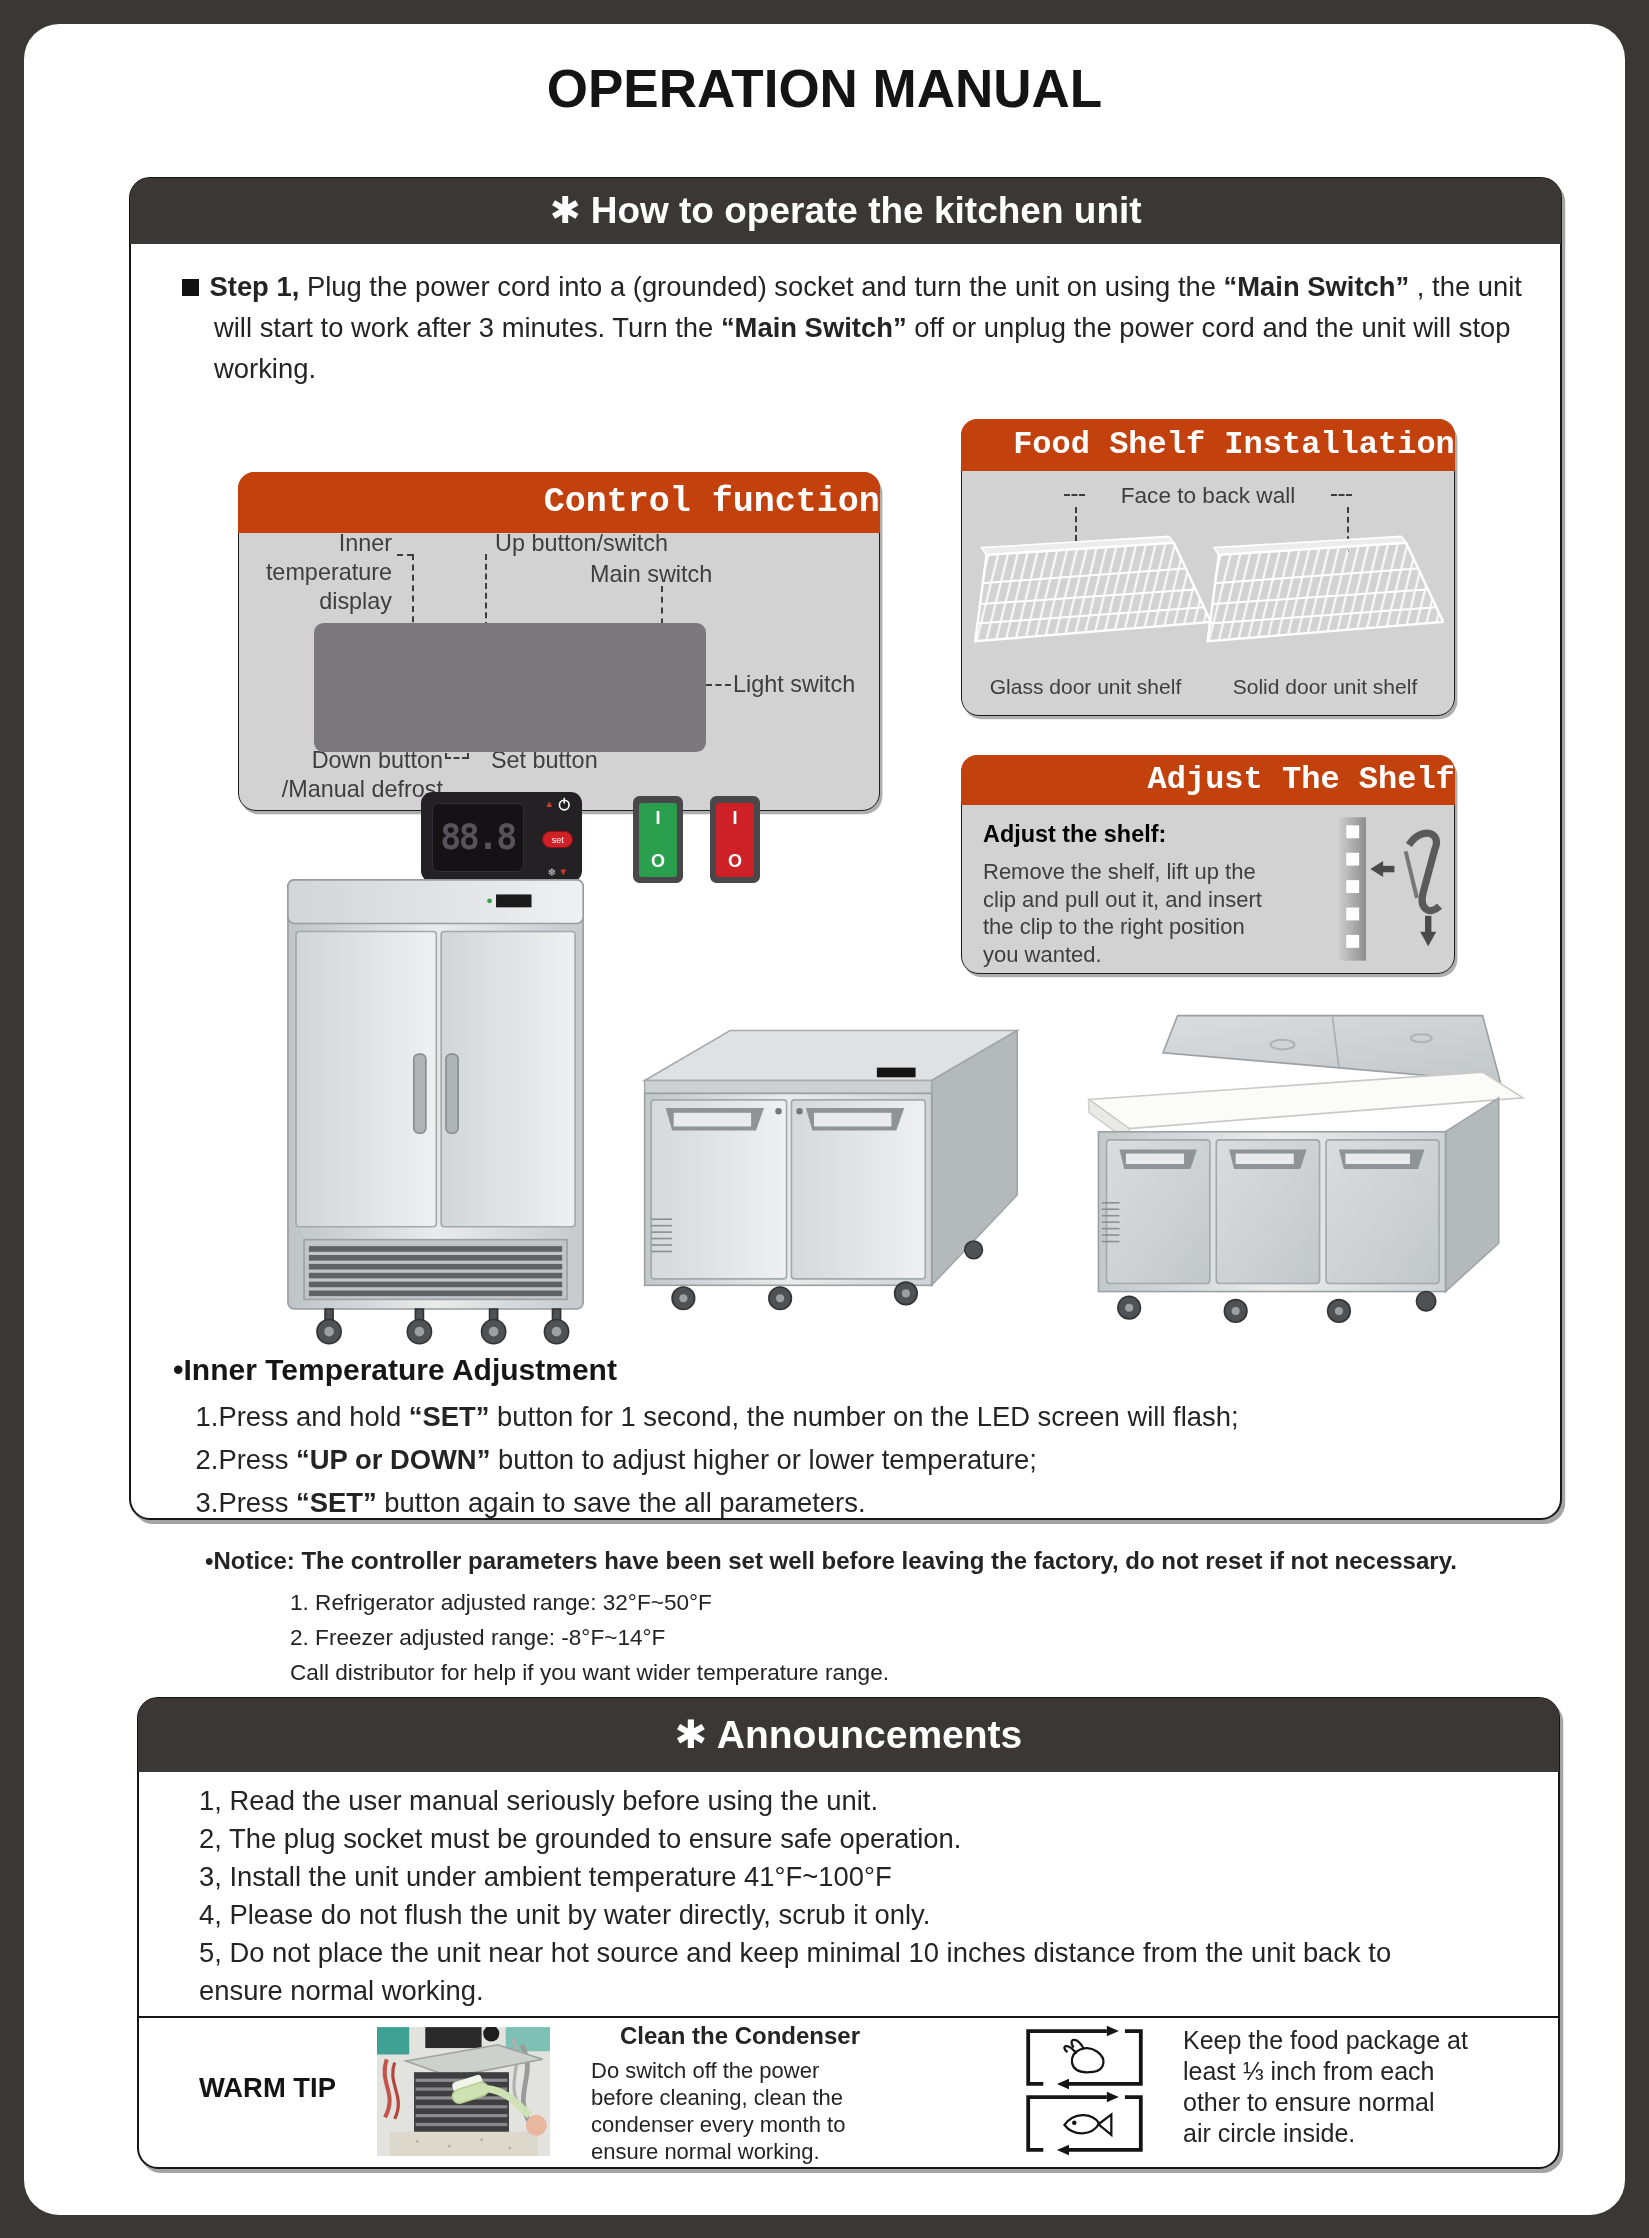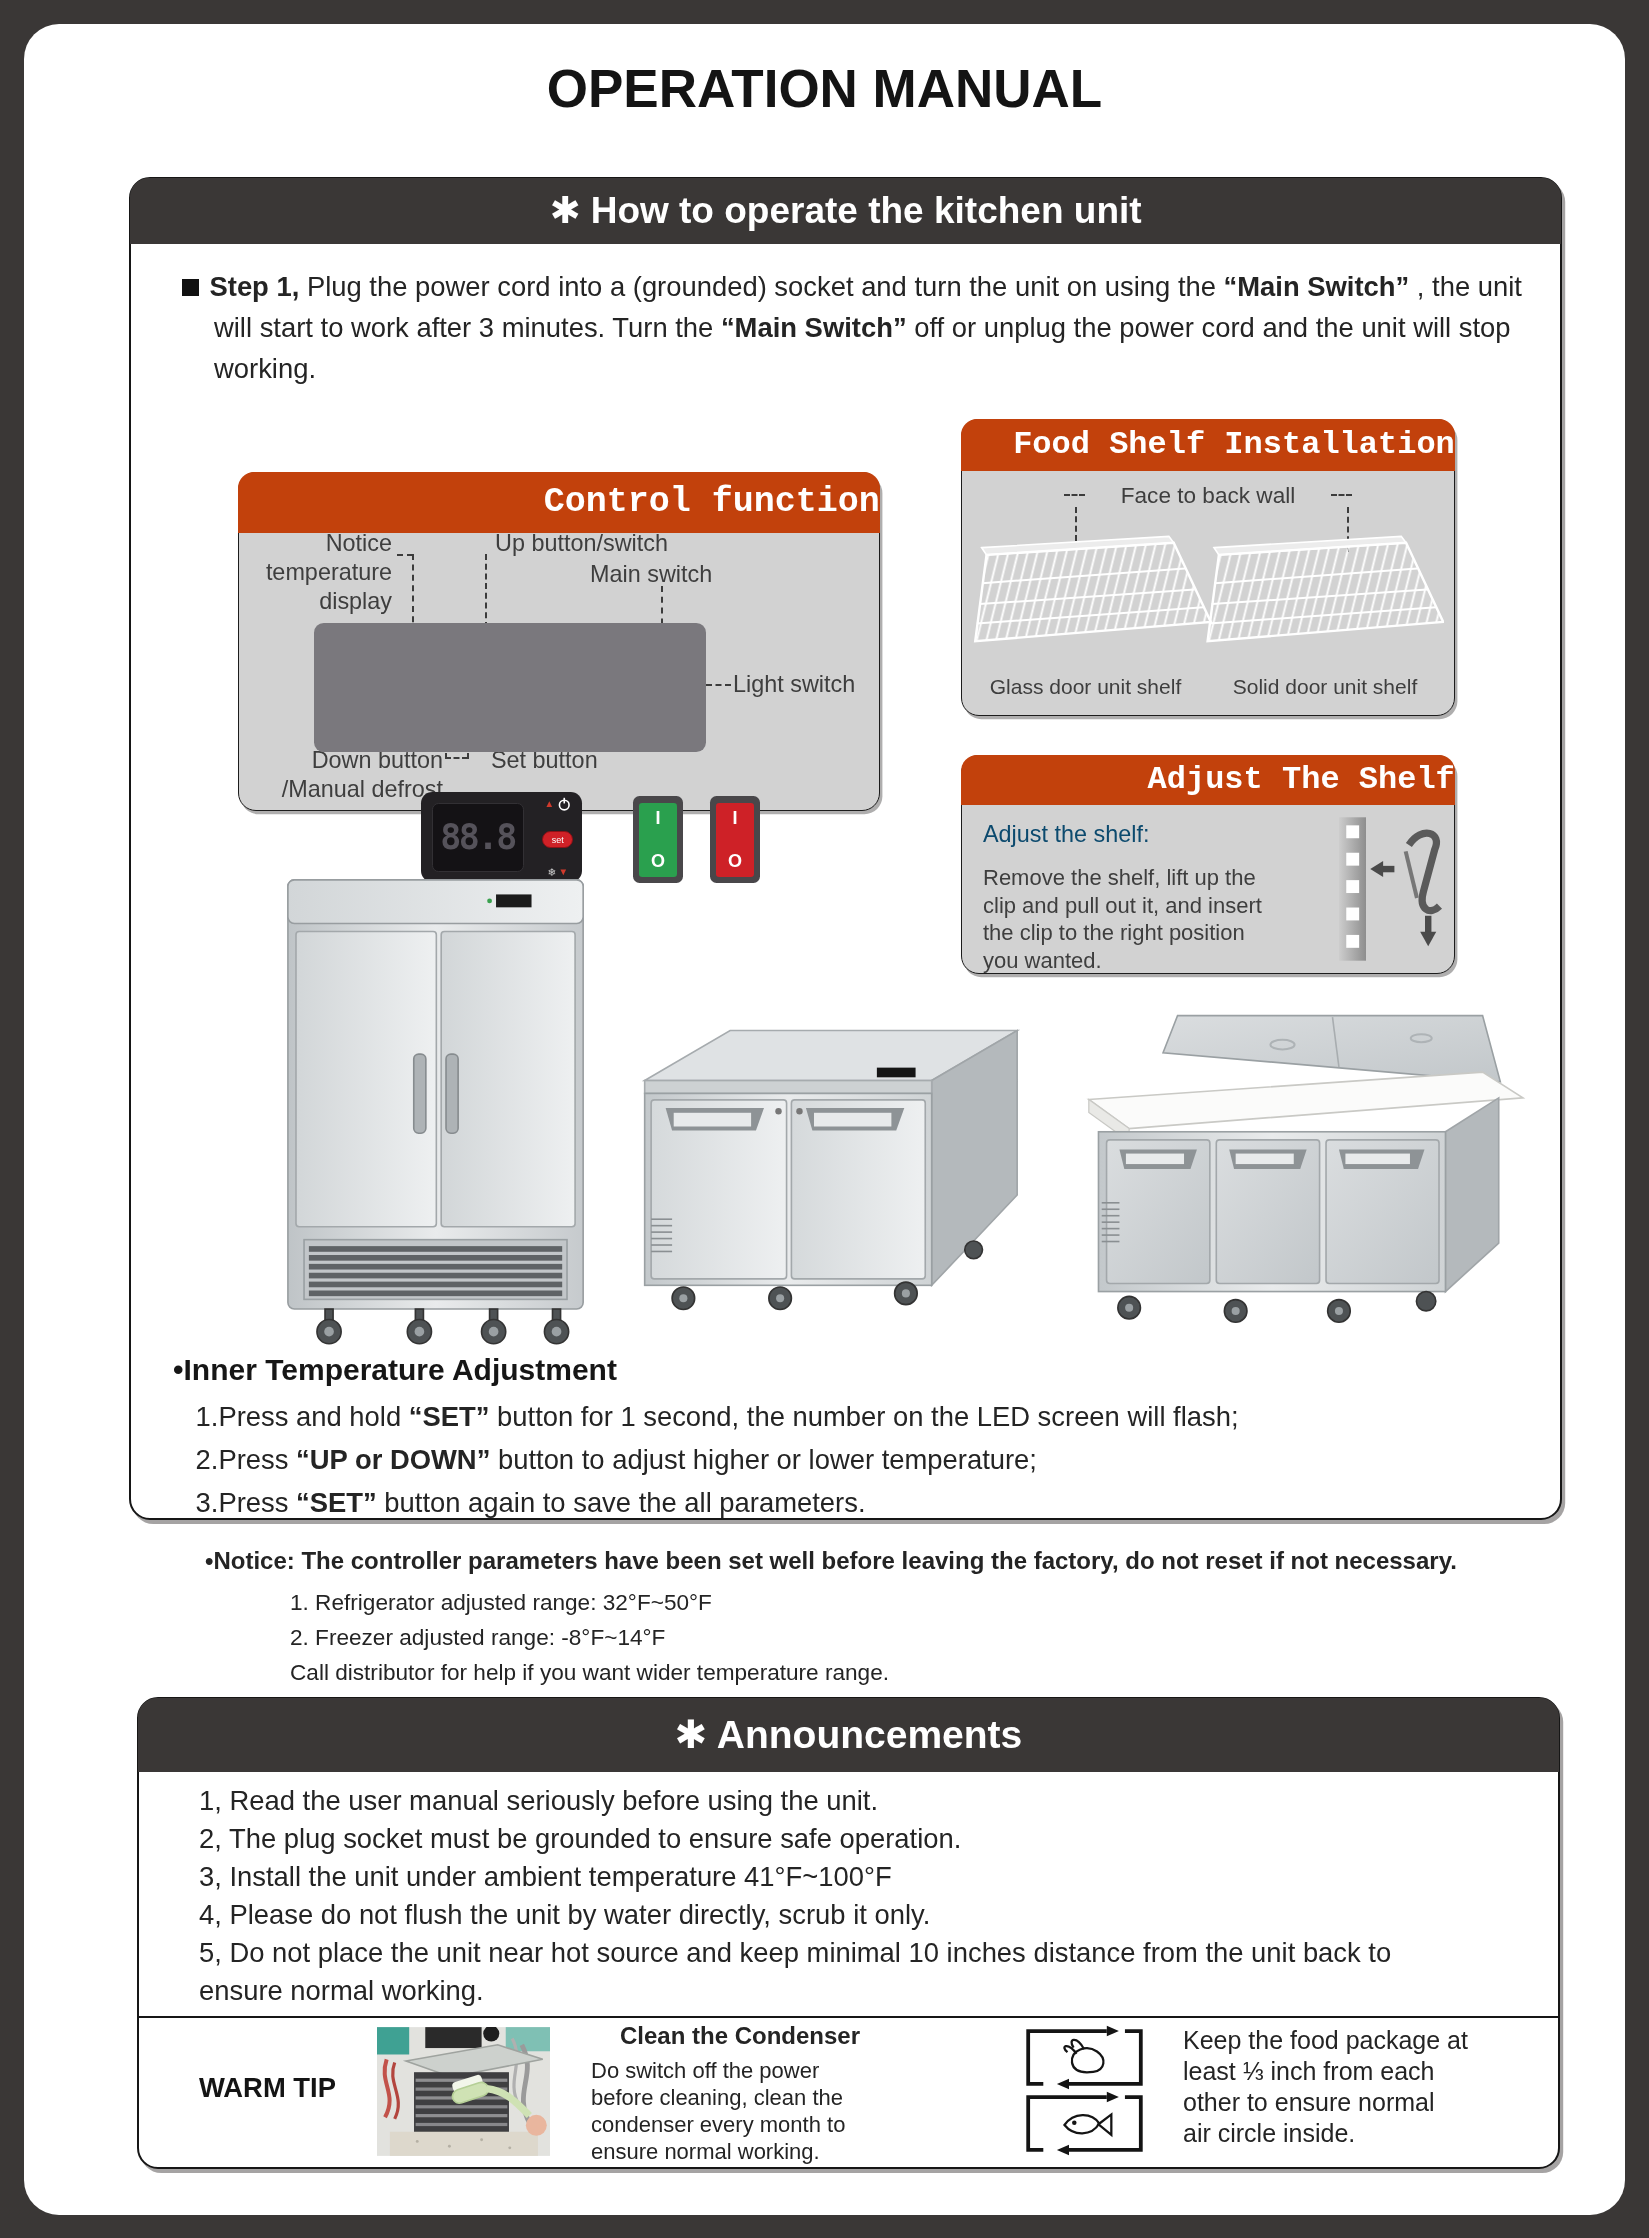--- a/index.html
+++ b/index.html
@@ -43,21 +43,21 @@
   #shelfp{left:937px;top:395px;width:494px;height:297px;}
   #shelfp .panel-head{height:52px;line-height:52px;font-size:32px;}
   .face-label{position:absolute;top:63px;left:0;width:100%;text-align:center;font-size:22.6px;color:#3e3e3e;}
   .shelf-captions{position:absolute;top:255px;left:0;width:100%;font-size:21px;color:#3e3e3e;}
   .cap-l{position:absolute;left:6.5px;width:234px;text-align:center;}
   .cap-r{position:absolute;left:242px;width:242px;text-align:center;}
   
   #adjp{left:937px;top:731px;width:494px;height:219px;}
   #adjp .panel-head{height:50px;line-height:50px;font-size:32px;}
   .adj-body{position:absolute;left:21px;top:65px;width:339px;color:#3e3e3e;font-size:22px;line-height:27.4px;}
-  .adj-body .hd{font-size:23.4px;font-weight:normal;margin-bottom:16px;color:#0c4a6e;}
+  .adj-body .hd{font-size:23.4px;font-weight:bold;margin-bottom:10px;color:#000000;}
   
   .fridge{position:absolute;}
   
   #adjtext{position:absolute;left:149px;top:1329px;}
   #adjtext .hd{font-size:30px;font-weight:bold;color:#161616;}
   #adjtext .items{margin:8px 0 0 22.6px;font-size:27.4px;line-height:43px;color:#242424;}
   
   #notice{position:absolute;left:161px;top:1523px;color:#242424;}
   #notice .lead{font-size:24px;font-weight:bold;margin-left:20px;}
   #notice .nlines{margin:9.7px 0 0 105px;font-size:22.6px;line-height:35px;}
@@ -88,21 +88,21 @@
     </div>
 
     <div class="steps">
       <div class="step"><span class="sq"></span><span class="rich"><span class="b">Step 1,</span><span>  Plug the power cord into a (grounded) socket and turn the unit on using the  </span><span class="b">“Main Switch”</span><span> , the unit will start to work after 3 minutes. Turn the  </span><span class="b">“Main Switch”</span><span>  off or unplug the power cord and the unit will stop working.</span></span></div>
     </div>
 
     <div class="panel" id="ctrl">
       <div class="panel-head">Control function</div>
 
       <div class="clabel" style="left:16px;top:56px;width:137px;text-align:right;">
-        <div>Notice</div>
+        <div>Inner</div>
         <div>temperature</div>
         <div>display</div>
       </div>
       <div class="clabel" style="left:256px;top:56px;">Up button/switch</div>
       <div class="clabel" style="left:351px;top:87px;">Main switch</div>
       <div class="clabel" style="left:494px;top:197px;">Light switch</div>
       <div class="clabel" style="left:20px;top:273px;width:184px;text-align:right;">
         <div>Down button</div>
         <div>/Manual defrost</div>
       </div>

